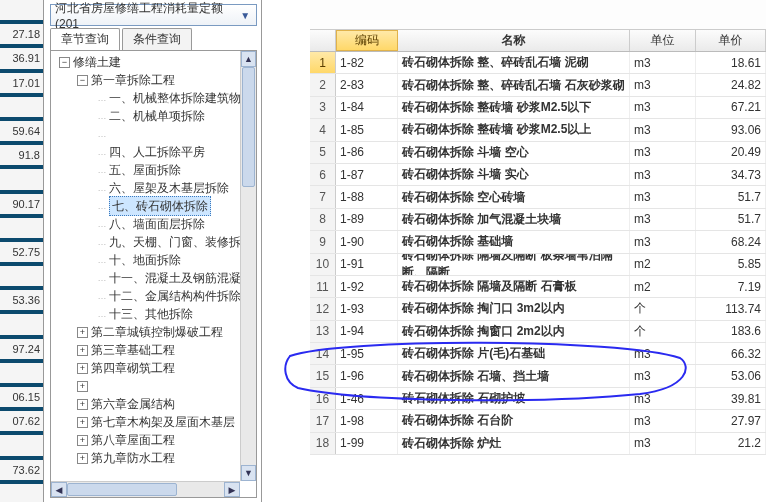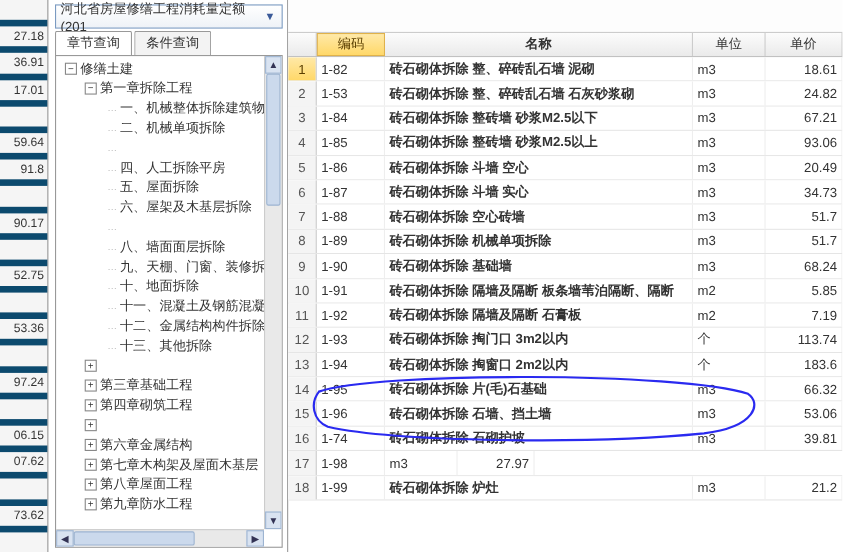--- a/index.html
+++ b/index.html
@@ -1,18 +1,18 @@
 <!DOCTYPE html>
 <html><head>
 <meta charset="utf-8">
 <style>
   * { box-sizing: border-box; margin: 0; padding: 0; }
   body { font-family: "Microsoft YaHei", SimSun, sans-serif; font-size: 12px; background: #fff; color: #333; overflow: hidden; width: 766px; height: 502px; position: relative; }
   .left-slivers { position: absolute; left: 0; top: 0; width: 44px; height: 502px; border-right: 1px solid #999; background: #f5f5f5; }
-  .left-slivers .row { height: 24.2px; display:flex; align-items:center; justify-content:flex-end; padding-right:3px; border-bottom:6px solid #0c4a6e; font-size:11px; color:#333;}
+  .left-slivers .row { height: 24.2px; display:flex; align-items:center; justify-content:flex-end; padding-right:3px; border-bottom:4px solid #0c4a6e; font-size:11px; color:#333;}
   .main { position:absolute; left:46px; top:0; right:0; bottom:0; display:flex; }
   .sidebar { width:216px; border-right:1px solid #999; display:flex; flex-direction:column; background:#fff;}
   .dropdown { height:22px; margin:4px 4px 2px 4px; border:1px solid #7a9ac1; background:linear-gradient(#fff,#eef2f7); display:flex; align-items:center; padding:0 4px; font-size:12px; justify-content:space-between;}
   .dropdown .chev { width:14px; text-align:center; color:#3a5a99; font-size:10px;}
   .tabs { display:flex; height:22px; margin:0 4px; }
   .tab { flex:0 0 auto; padding:2px 10px 0 10px; border:1px solid #999; border-bottom:none; background:#f3f3f3; margin-right:2px; border-radius:2px 2px 0 0; font-size:12px;}
   .tab.active { background:#fff; position:relative; z-index:2;}
   .tree-wrap { flex:1; border:1px solid #999; margin:0 4px 4px 4px; background:#fff; overflow:hidden; position:relative;}
   .tree { padding:2px 0 2px 2px; line-height:18px; white-space:nowrap;}
   .tree .node { display:flex; align-items:center; height:18px; }
@@ -23,21 +23,21 @@
   .tree-scroll { position:absolute; right:0; top:0; bottom:16px; width:16px; background:#e9e9e9; border-left:1px solid #ccc;}
   .tree-scroll .btn { height:16px; background:#d9e3f1; border:1px solid #9db4d1; display:flex; align-items:center; justify-content:center; font-size:9px; color:#335;}
   .tree-scroll .track { position:absolute; top:16px; bottom:16px; left:0; right:0;}
   .tree-scroll .thumb { position:absolute; left:1px; right:1px; top:0; height:120px; background:#cbd9ec; border:1px solid #9db4d1; border-radius:2px;}
   .tree-scroll .btn.bot { position:absolute; bottom:0; left:0; right:0;}
   .tree-hscroll { position:absolute; left:0; right:16px; bottom:0; height:16px; background:#e9e9e9; border-top:1px solid #ccc;}
   .tree-hscroll .btn { width:16px; height:100%; background:#d9e3f1; border:1px solid #9db4d1; display:inline-flex; align-items:center; justify-content:center; font-size:9px; color:#335;}
   .tree-hscroll .btn.r { float:right;}
   .tree-hscroll .btn.l { float:left;}
   .tree-hscroll .thumb { position:absolute; top:1px; bottom:1px; left:16px; width:110px; background:#cbd9ec; border:1px solid #9db4d1; border-radius:2px;}
-  .grid { flex:1; display:flex; flex-direction:column; }
+  .grid { flex:1; display:flex; flex-direction:column;margin-left:48px; }
   .ghead { display:flex; height:22px; background:linear-gradient(#fcfcfc,#eaeaea); border-bottom:1px solid #bbb; }
   .ghead .gh { border-right:1px solid #ccc; display:flex; align-items:center; justify-content:center; font-size:12px; color:#333;}
   .ghead .gh.sel { background:linear-gradient(#ffe9a8,#ffd869); color:#5a3e00; border:1px solid #e0b24a;}
   .c-idx { width:26px; }
   .c-code { width:62px; }
   .c-name { flex:1;font-weight:bold; }
   .c-unit { width:66px; }
   .c-price{ width:70px; }
   .gbody { flex:1; overflow:hidden;}
   .grow { display:flex; height:22.4px; border-bottom:1px solid #e5e5e5; align-items:center;}
@@ -128,20 +128,21 @@
             <span class="lbl">五、屋面拆除</span>
           </div>
           <div class="node">
             <span class="sp" style="width: 42px;"></span>
             <span class="sp" style="width: 14px; color: rgb(187, 187, 187); font-size: 9px; text-align: center;">…</span>
             <span class="lbl">六、屋架及木基层拆除</span>
           </div>
           <div class="node">
             <span class="sp" style="width: 42px;"></span>
             <span class="sp" style="width: 14px; color: rgb(187, 187, 187); font-size: 9px; text-align: center;">…</span>
+            <span class="lbl sel">七、砖石砌体拆除</span>
           </div>
           <div class="node">
             <span class="sp" style="width: 42px;"></span>
             <span class="sp" style="width: 14px; color: rgb(187, 187, 187); font-size: 9px; text-align: center;">…</span>
             <span class="lbl">八、墙面面层拆除</span>
           </div>
           <div class="node">
             <span class="sp" style="width: 42px;"></span>
             <span class="sp" style="width: 14px; color: rgb(187, 187, 187); font-size: 9px; text-align: center;">…</span>
             <span class="lbl">九、天棚、门窗、装修拆除</span>
@@ -162,20 +163,21 @@
             <span class="lbl">十二、金属结构构件拆除</span>
           </div>
           <div class="node">
             <span class="sp" style="width: 42px;"></span>
             <span class="sp" style="width: 14px; color: rgb(187, 187, 187); font-size: 9px; text-align: center;">…</span>
             <span class="lbl">十三、其他拆除</span>
           </div>
           <div class="node">
             <span class="sp" style="width: 24px;"></span>
             <span class="tw">+</span>
+            <span class="lbl">第二章城镇控制爆破工程</span>
           </div>
           <div class="node">
             <span class="sp" style="width: 24px;"></span>
             <span class="tw">+</span>
             <span class="lbl">第三章基础工程</span>
           </div>
           <div class="node">
             <span class="sp" style="width: 24px;"></span>
             <span class="tw">+</span>
             <span class="lbl">第四章砌筑工程</span>
@@ -240,21 +242,21 @@
     <div class="gbody" id="gbody">
         <div class="grow selrow">
           <div class="gc idx c-idx">1</div>
           <div class="gc c-code">1-82</div>
           <div class="gc c-name">砖石砌体拆除  整、碎砖乱石墙  泥砌</div>
           <div class="gc unit c-unit">m3</div>
           <div class="gc price c-price">18.61</div>
         </div>
         <div class="grow">
           <div class="gc idx c-idx">2</div>
-          <div class="gc c-code">1-53</div>
+          <div class="gc c-code">2-83</div>
           <div class="gc c-name">砖石砌体拆除  整、碎砖乱石墙  石灰砂浆砌</div>
           <div class="gc unit c-unit">m3</div>
           <div class="gc price c-price">24.82</div>
         </div>
         <div class="grow">
           <div class="gc idx c-idx">3</div>
           <div class="gc c-code">1-84</div>
           <div class="gc c-name">砖石砌体拆除  整砖墙 砂浆M2.5以下</div>
           <div class="gc unit c-unit">m3</div>
           <div class="gc price c-price">67.21</div>
@@ -283,21 +285,21 @@
         <div class="grow">
           <div class="gc idx c-idx">7</div>
           <div class="gc c-code">1-88</div>
           <div class="gc c-name">砖石砌体拆除  空心砖墙</div>
           <div class="gc unit c-unit">m3</div>
           <div class="gc price c-price">51.7</div>
         </div>
         <div class="grow">
           <div class="gc idx c-idx">8</div>
           <div class="gc c-code">1-89</div>
-          <div class="gc c-name">砖石砌体拆除  机械单项拆除</div>
+          <div class="gc c-name">砖石砌体拆除  加气混凝土块墙</div>
           <div class="gc unit c-unit">m3</div>
           <div class="gc price c-price">51.7</div>
         </div>
         <div class="grow">
           <div class="gc idx c-idx">9</div>
           <div class="gc c-code">1-90</div>
           <div class="gc c-name">砖石砌体拆除  基础墙</div>
           <div class="gc unit c-unit">m3</div>
           <div class="gc price c-price">68.24</div>
         </div>
@@ -338,28 +340,29 @@
         </div>
         <div class="grow">
           <div class="gc idx c-idx">15</div>
           <div class="gc c-code">1-96</div>
           <div class="gc c-name">砖石砌体拆除  石墙、挡土墙</div>
           <div class="gc unit c-unit">m3</div>
           <div class="gc price c-price">53.06</div>
         </div>
         <div class="grow">
           <div class="gc idx c-idx">16</div>
-          <div class="gc c-code">1-74</div>
+          <div class="gc c-code">1-46</div>
           <div class="gc c-name">砖石砌体拆除  石砌护坡</div>
           <div class="gc unit c-unit">m3</div>
           <div class="gc price c-price">39.81</div>
         </div>
         <div class="grow">
           <div class="gc idx c-idx">17</div>
           <div class="gc c-code">1-98</div>
+          <div class="gc c-name">砖石砌体拆除  石台阶</div>
           <div class="gc unit c-unit">m3</div>
           <div class="gc price c-price">27.97</div>
         </div>
         <div class="grow">
           <div class="gc idx c-idx">18</div>
           <div class="gc c-code">1-99</div>
           <div class="gc c-name">砖石砌体拆除  炉灶</div>
           <div class="gc unit c-unit">m3</div>
           <div class="gc price c-price">21.2</div>
         </div>

